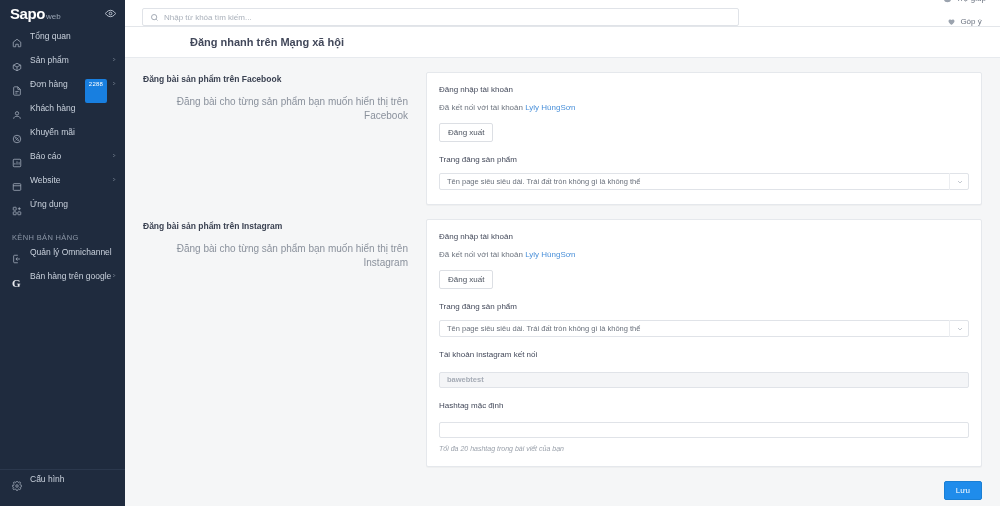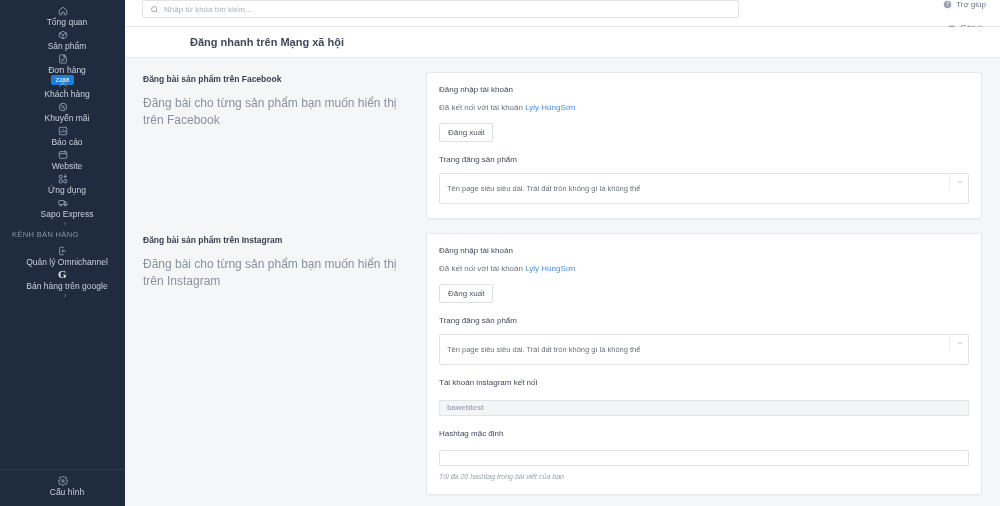--- a/index.html
+++ b/index.html
@@ -30,27 +30,26 @@
     letter-spacing: -0.4px; line-height: 1;
   }
   .logo-sub {
     font-size: 8px; color: #9aa5b4; margin-left: 1px; font-weight: normal;
   }
   .eye-icon { color: #c3cbd6; display: flex; align-items: center; }
 
   .nav { flex: 1; padding-top: 4px; overflow: hidden; }
   .nav-item {
     height: 24px;
-    display: flex; align-items: center;
+    display: flex; 
     padding: 0 8px 0 12px;
     color: #c9d1dc;
     font-size: 8.5px;
     cursor: pointer;
     position: relative;
-    flex-direction: column;
   }
   .nav-ico {
     width: 13px; flex: 0 0 13px; display: flex; align-items: center;
     justify-content: flex-start; color: #aab4c3;
   }
   .nav-label { flex: 1; padding-left: 5px; white-space: nowrap; }
   .badge {
     background: #187fe0; color: #fff;
     font-size: 6px; border-radius: 2px;
     padding: 1px 4px; margin-right: 4px;
@@ -68,21 +67,21 @@
     border-top: 1px solid #2b384d;
     padding: 4px 0 8px 0;
   }
 
   
   .main { flex: 1; display: flex; flex-direction: column; height: 506px; min-width: 0; }
 
   .topbar {
     height: 27px; background: #fff;
     border-bottom: 1px solid #e3e6ea;
-    display: flex; align-items: flex-start;
+    display: flex; align-items: flex-end;
     padding: 0 14px 0 17px;
     flex: 0 0 27px;
   }
   .search-box {
     width: 597px; height: 18px;
     border: 1px solid #e0e3e8; border-radius: 2px;
     background: #fff;
     display: flex; align-items: center;
     padding: 0 7px;
   }
@@ -110,21 +109,21 @@
   .page-title { font-size: 11px; color: #42485a; padding-left: 48px; }
 
   .content {
     flex: 1; overflow: hidden;
     padding: 14px 18px 0 18px;
   }
 
   .section { display: flex; margin-bottom: 14px; }
   .section-info { width: 283px; flex: 0 0 283px; padding-right: 18px; padding-top: 2px; }
   .section-title { font-size: 8.5px; font-weight: bold; color: #3b4252; margin-bottom: 11px; }
-  .section-desc { font-size: 12px; color: #8a919c; line-height: 1.4; }
+  .section-desc { font-size: 10px; color: #8a919c; line-height: 1.4; text-align: right; }
 
   .card {
     flex: 1;
     background: #fff;
     border: 1px solid #e5e8ec;
     border-radius: 2px;
     padding: 12px 12px 14px 12px;
     box-shadow: 0 1px 1px rgba(0,0,0,0.03);
     min-width: 0;
   }
@@ -136,21 +135,21 @@
     display: inline-block;
     border: 1px solid #dcdfe4; background: #fff;
     border-radius: 2px;
     font-size: 8px; color: #4d5460;
     padding: 4px 8px; cursor: pointer;
     font-family: "Liberation Sans", sans-serif;
   }
 
   .select-wrap { position: relative; }
   .select-box {
-    width: 100%; height: 31px;
+    width: 100%; height: 17px;
     border: 1px solid #e0e3e8; border-radius: 2px;
     background: #fff;
     display: flex; align-items: center;
     padding: 0 22px 0 7px;
     font-size: 7.5px; color: #6a717c;
     white-space: nowrap; overflow: hidden; text-overflow: ellipsis;
     cursor: pointer;
   }
   .select-arrow {
     position: absolute; right: 0; top: 0; height: 17px; width: 20px;
@@ -178,20 +177,32 @@
     cursor: pointer; font-family: "Liberation Sans", sans-serif;
   }
   svg { display: block; }
 </style>
 </head>
 <body>
 
 <div class="app">
 
   <aside class="sidebar">
+    <div class="logo-row">
+      <div class="logo">
+        <span class="logo-main">Sapo</span>
+        <span class="logo-sub">web</span>
+      </div>
+      <span class="eye-icon">
+        <svg width="11" height="11" viewBox="0 0 24 24" fill="none" stroke="currentColor" stroke-width="2">
+          <path d="M1 12s4-7 11-7 11 7 11 7-4 7-11 7S1 12 1 12z"></path>
+            <circle cx="12" cy="12" r="3"></circle>
+        </svg>
+      </span>
+    </div>
 
     <nav class="nav">
 
       <div class="nav-item">
         <span class="nav-ico">
           <svg width="10" height="10" viewBox="0 0 24 24" fill="none" stroke="currentColor" stroke-width="1.8">
               <path d="M3 10l9-7 9 7v10a1 1 0 01-1 1h-5v-6H9v6H4a1 1 0 01-1-1z"></path>
             </svg>
         </span>
         <span class="nav-label">Tổng quan</span>
@@ -285,36 +296,20 @@
           <svg width="10" height="10" viewBox="0 0 24 24" fill="none" stroke="currentColor" stroke-width="1.8">
               <rect x="3" y="3" width="7" height="7" rx="1"></rect>
               <rect x="3" y="14" width="7" height="7" rx="1"></rect>
               <rect x="14" y="14" width="7" height="7" rx="1"></rect>
               <path d="M17.5 3v7M14 6.5h7"></path>
             </svg>
         </span>
         <span class="nav-label">Ứng dụng</span>
       </div>
 
-      <div class="nav-item">
-        <span class="nav-ico">
-          <svg width="10" height="10" viewBox="0 0 24 24" fill="none" stroke="currentColor" stroke-width="1.8">
-              <rect x="2" y="6" width="13" height="10" rx="1"></rect>
-              <path d="M15 9h4l3 3v4h-7z"></path>
-              <circle cx="7" cy="18" r="1.6"></circle>
-              <circle cx="17.5" cy="18" r="1.6"></circle>
-            </svg>
-        </span>
-        <span class="nav-label">Sapo Express</span>
-        <span class="chev">
-          <svg width="6" height="9" viewBox="0 0 24 24" fill="none" stroke="currentColor" stroke-width="2.6">
-              <path d="M9 18l6-6-6-6"></path>
-            </svg>
-        </span>
-      </div>
 
       <div class="nav-section">KÊNH BÁN HÀNG</div>
 
       <div class="nav-item">
         <span class="nav-ico">
           <svg width="10" height="10" viewBox="0 0 24 24" fill="none" stroke="currentColor" stroke-width="1.8">
               <path d="M14 3H6a2 2 0 00-2 2v14a2 2 0 002 2h8"></path>
               <path d="M19 12H10M13 8l-3.5 4 3.5 4"></path>
             </svg>
         </span>

